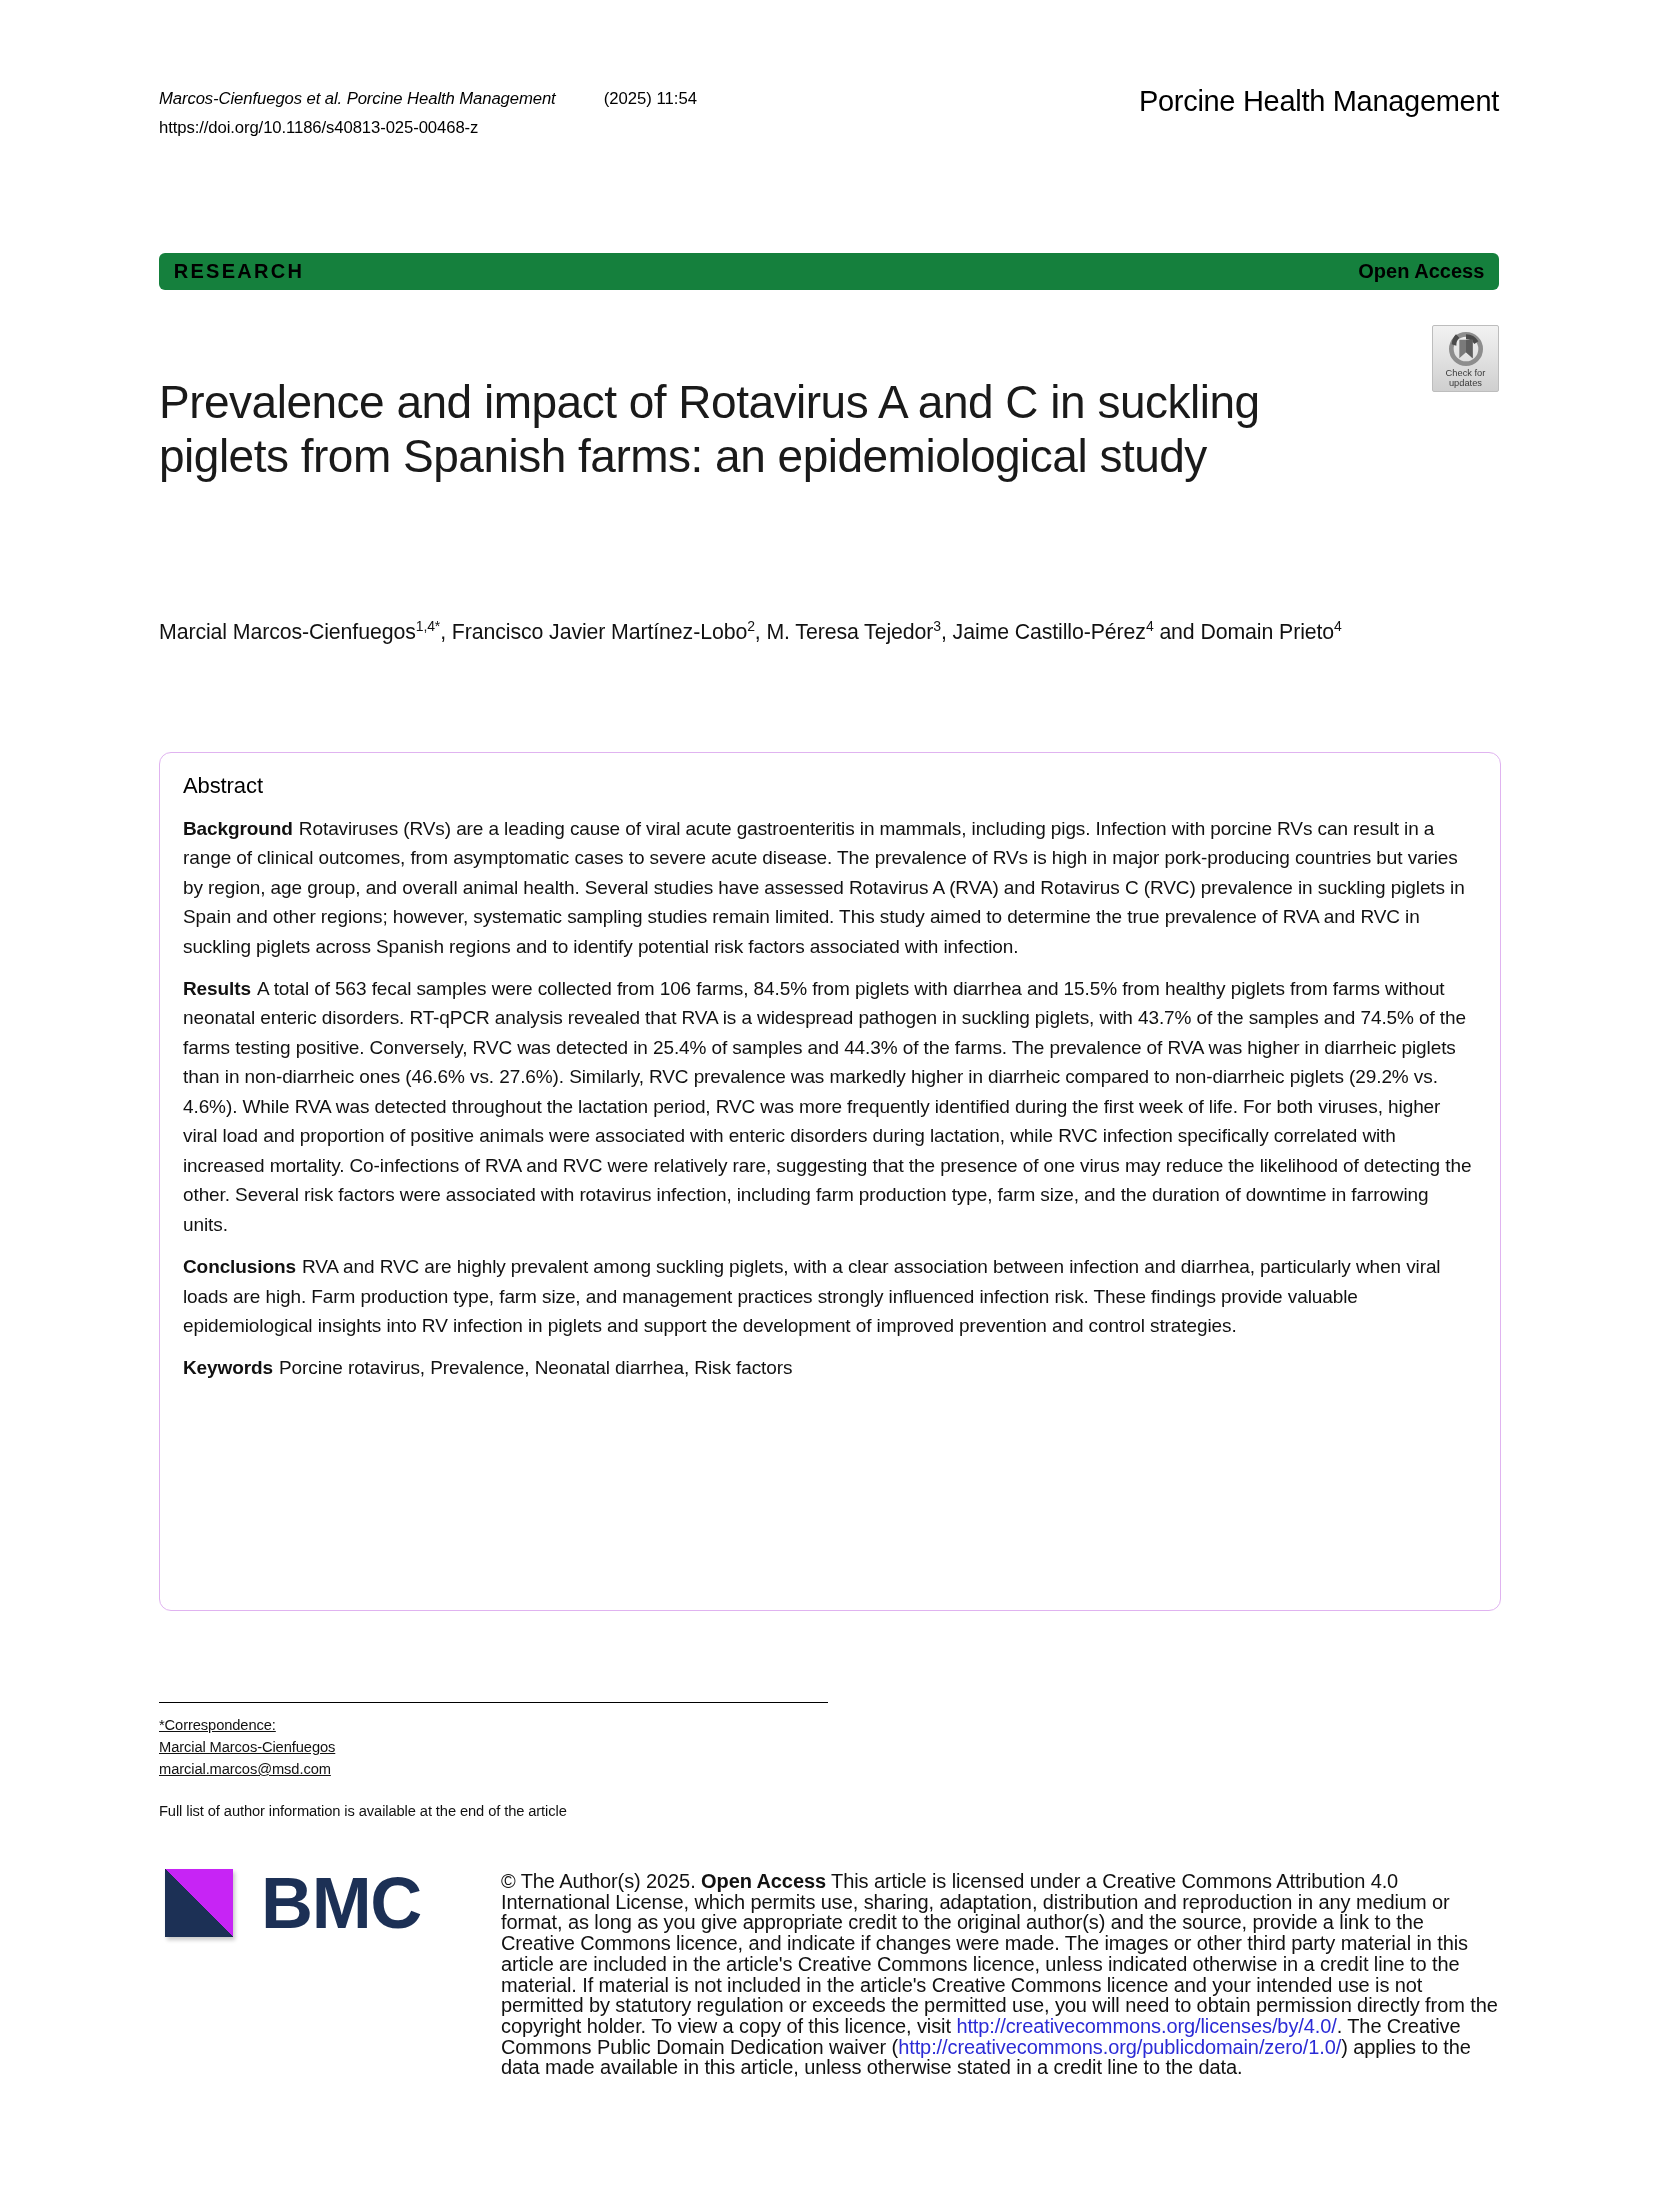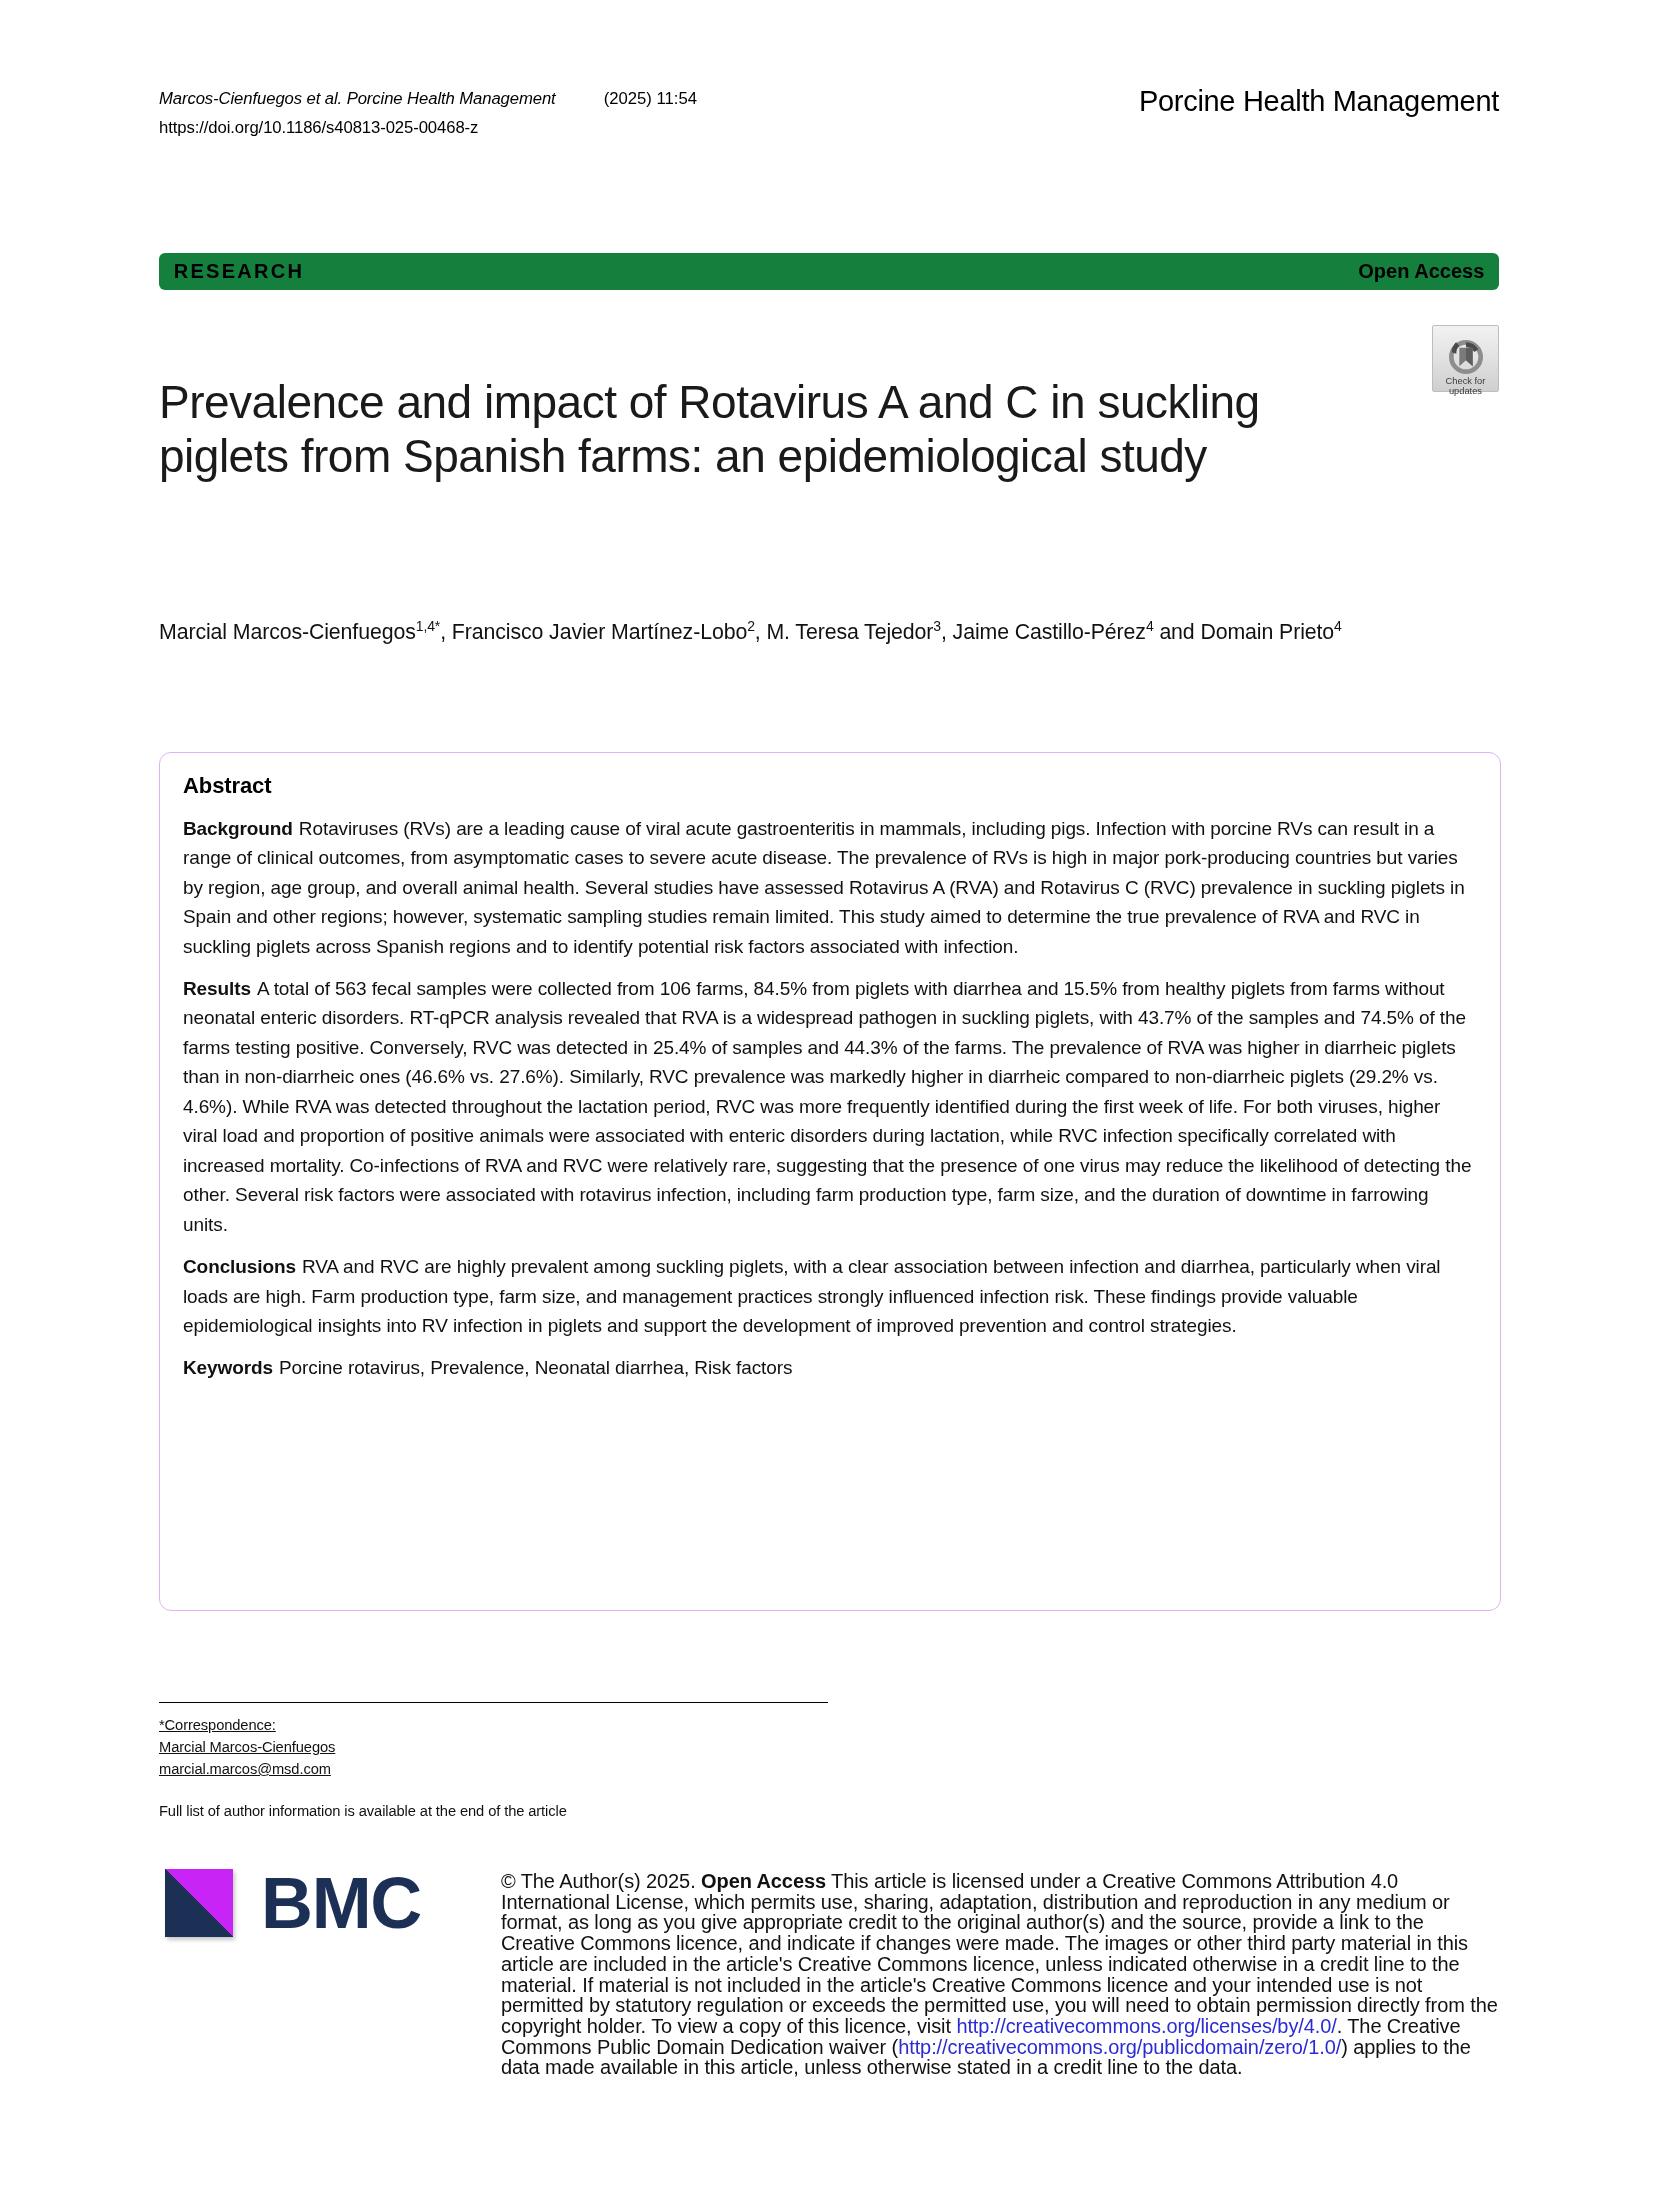--- a/index.html
+++ b/index.html
@@ -88,21 +88,21 @@
     width: 67px;
     height: 67px;
     border: 0.7px solid #bdbdbd;
     border-radius: 2px;
     background: linear-gradient(to bottom, #f2f2f2 0%, #e3e3e3 45%, #cfcfcf 100%);
     display: flex;
     flex-direction: column;
     align-items: center;
     justify-content: flex-start;
     box-sizing: border-box;
-    padding-top: 13px;
+    padding-top: 5px;
   }
   .crossmark-mark {
     position: relative;
     width: 36px;
     height: 36px;
   }
   .crossmark-label {
     margin-top: 1.3px;
     font-size: 9.3px;
     line-height: 10px;
@@ -149,21 +149,21 @@
     width: 1342px;
     height: 859px;
     border: 1.3px solid #e0b3f0;
     border-radius: 12px;
     box-sizing: border-box;
     padding: 20px 23px 0 23px;
     background: #ffffff;
   }
   .abstract-heading {
     font-size: 22px;
-    font-weight: bold;
+    font-weight: normal;
     letter-spacing: -0.1px;
     margin: 0 0 14.7px 0;
     color: #000000;
   }
   .abstract-para {
     font-size: 19px;
     line-height: 29.5px;
     text-align: left;
     margin: 0 0 12.7px 0;
     color: #111111;

